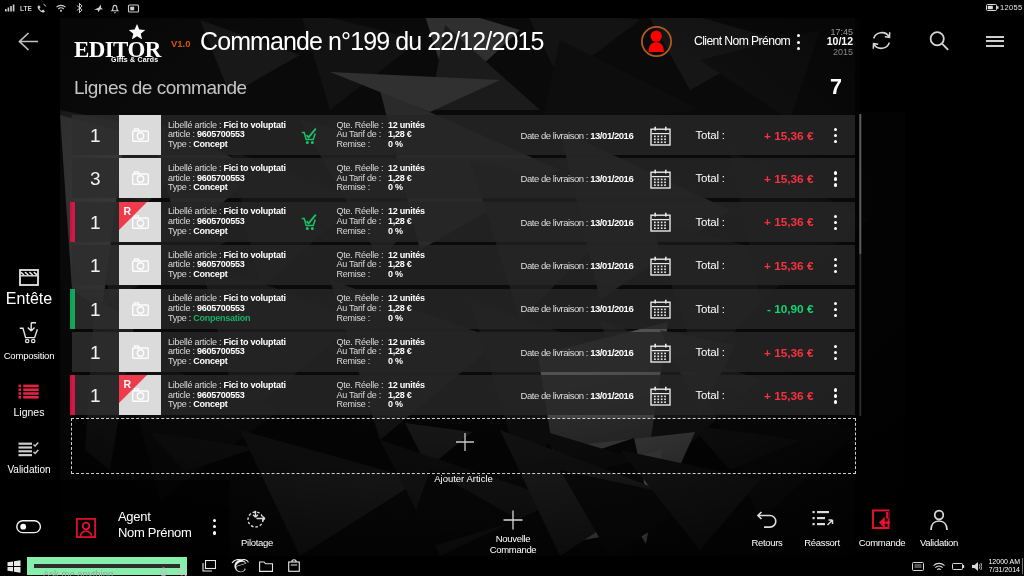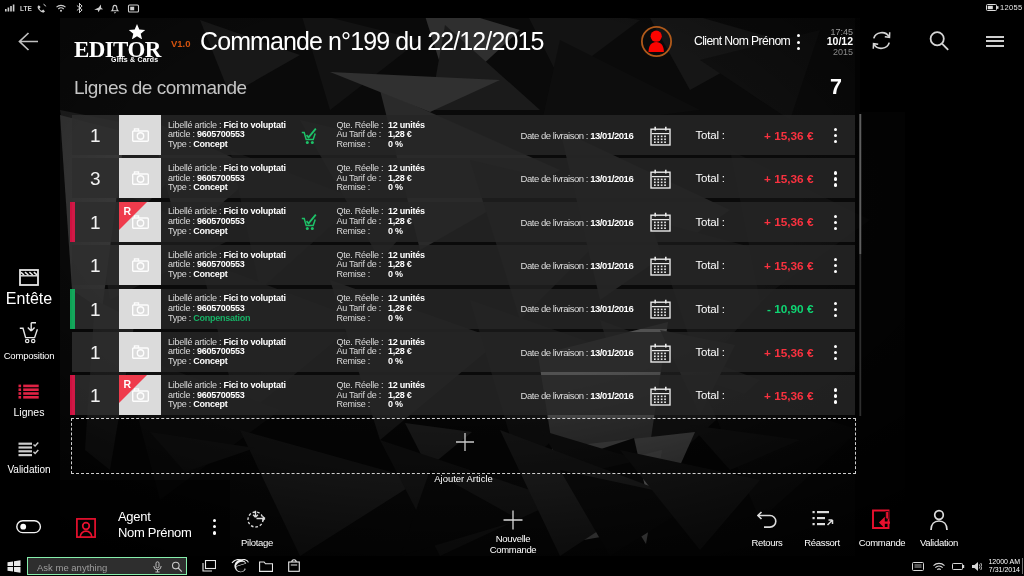--- a/index.html
+++ b/index.html
@@ -614,21 +614,21 @@
 
 <div class="abs" id="taskbar" style="left:0;top:556px;width:1024px;height:20px;background:#000;">
   <svg class="abs" style="left:7px;top:4px;" width="14" height="13" viewBox="0 0 14 13">
     <g fill="#e8e8e8">
       <polygon points="0.5,2.2 6,1.4 6,6 0.5,6"></polygon>
       <polygon points="7,1.2 13.5,0.3 13.5,6 7,6"></polygon>
       <polygon points="0.5,7 6,7 6,11.6 0.5,10.8"></polygon>
       <polygon points="7,7 13.5,7 13.5,12.7 7,11.8"></polygon>
     </g>
   </svg>
-  <div class="abs" style="left:27px;top:1px;width:160px;height:17.5px;background:#2e2e2e;border:1px solid #86efac;box-sizing:border-box;">
+  <div class="abs" style="left:27px;top:1px;width:160px;height:17.5px;background:#2e2e2e;border:7px solid #86efac;box-sizing:border-box;">
     <span style="position:absolute;left:9px;top:3.5px;font-size:9.5px;color:#9e9e9e;">Ask me anything</span>
     <svg class="abs" style="left:124px;top:2.5px;" width="11" height="12" viewBox="0 0 11 12">
       <rect x="4" y="0.8" width="3" height="6" rx="1.5" stroke="#bdbdbd" fill="none" stroke-width="1"></rect>
       <path d="M1.8 5 a3.7 3.7 0 0 0 7.4 0 M5.5 8.8 V11 M3.4 11 H7.6" stroke="#bdbdbd" fill="none" stroke-width="1"></path>
     </svg>
     <svg class="abs" style="left:143px;top:2.5px;" width="12" height="12" viewBox="0 0 12 12">
       <circle cx="4.8" cy="4.6" r="3.3" stroke="#c9c9c9" fill="none" stroke-width="1.1"></circle>
       <path d="M7.2 7 L10.8 10.6" stroke="#c9c9c9" stroke-width="1.1"></path>
     </svg>
   </div>

